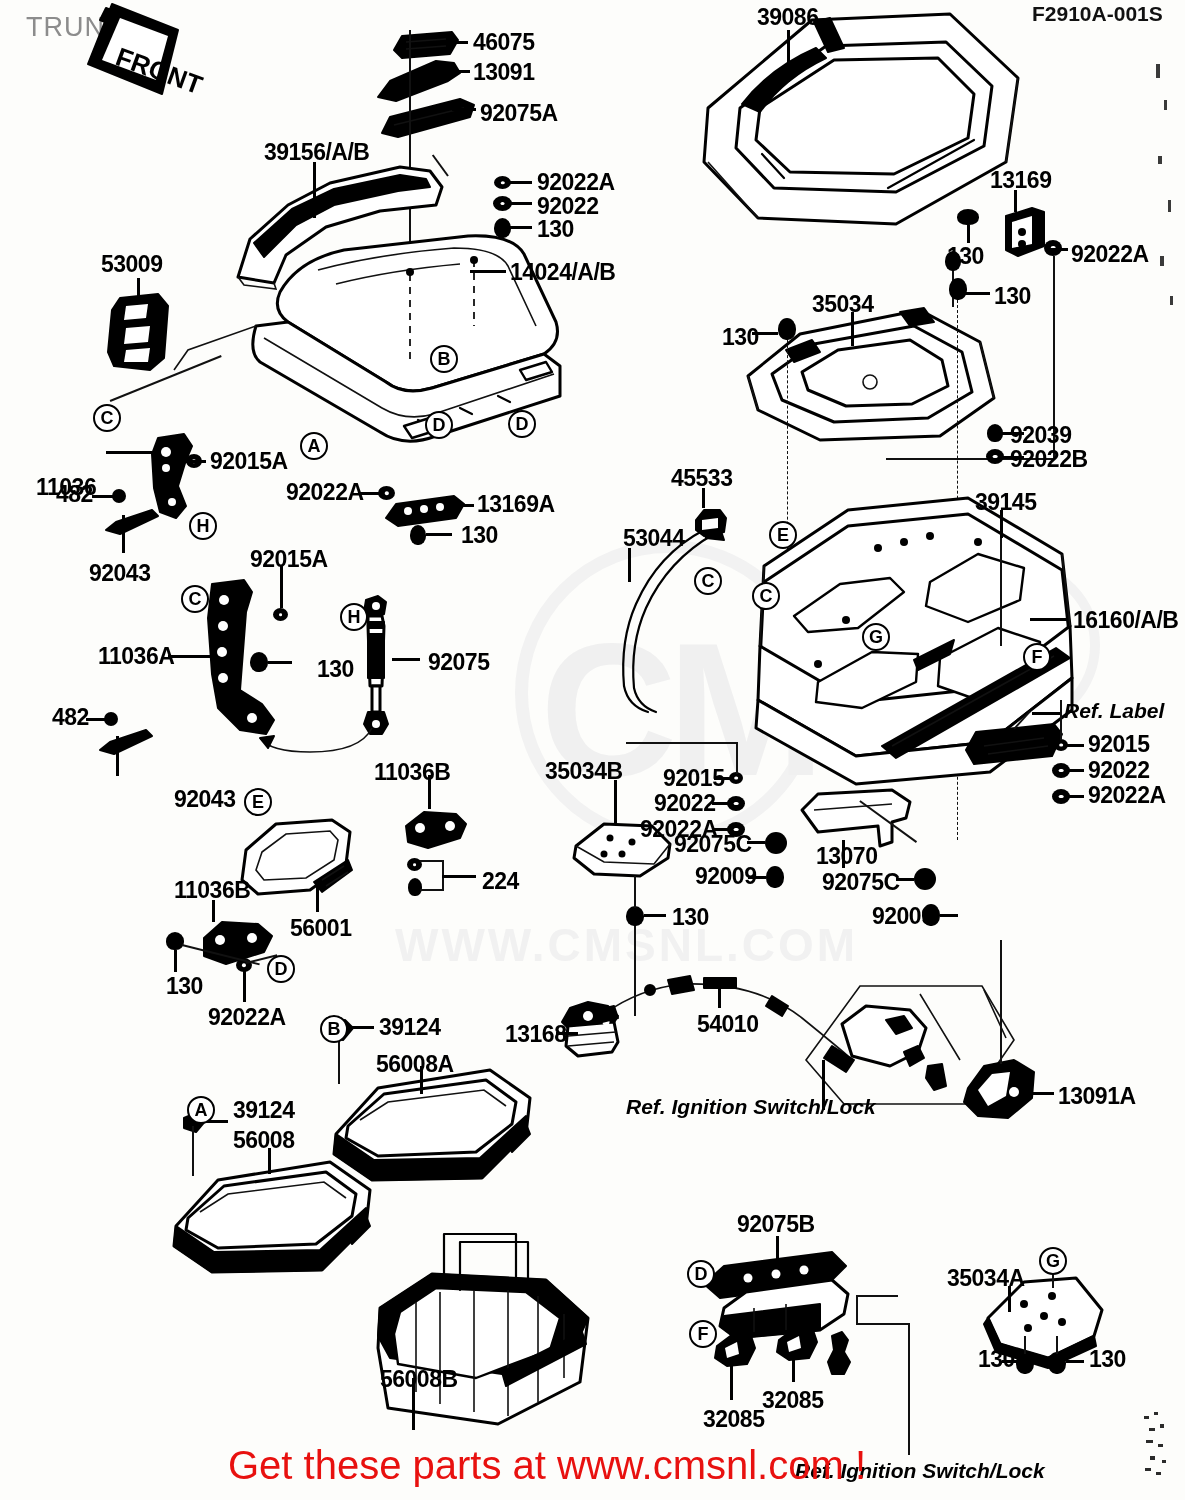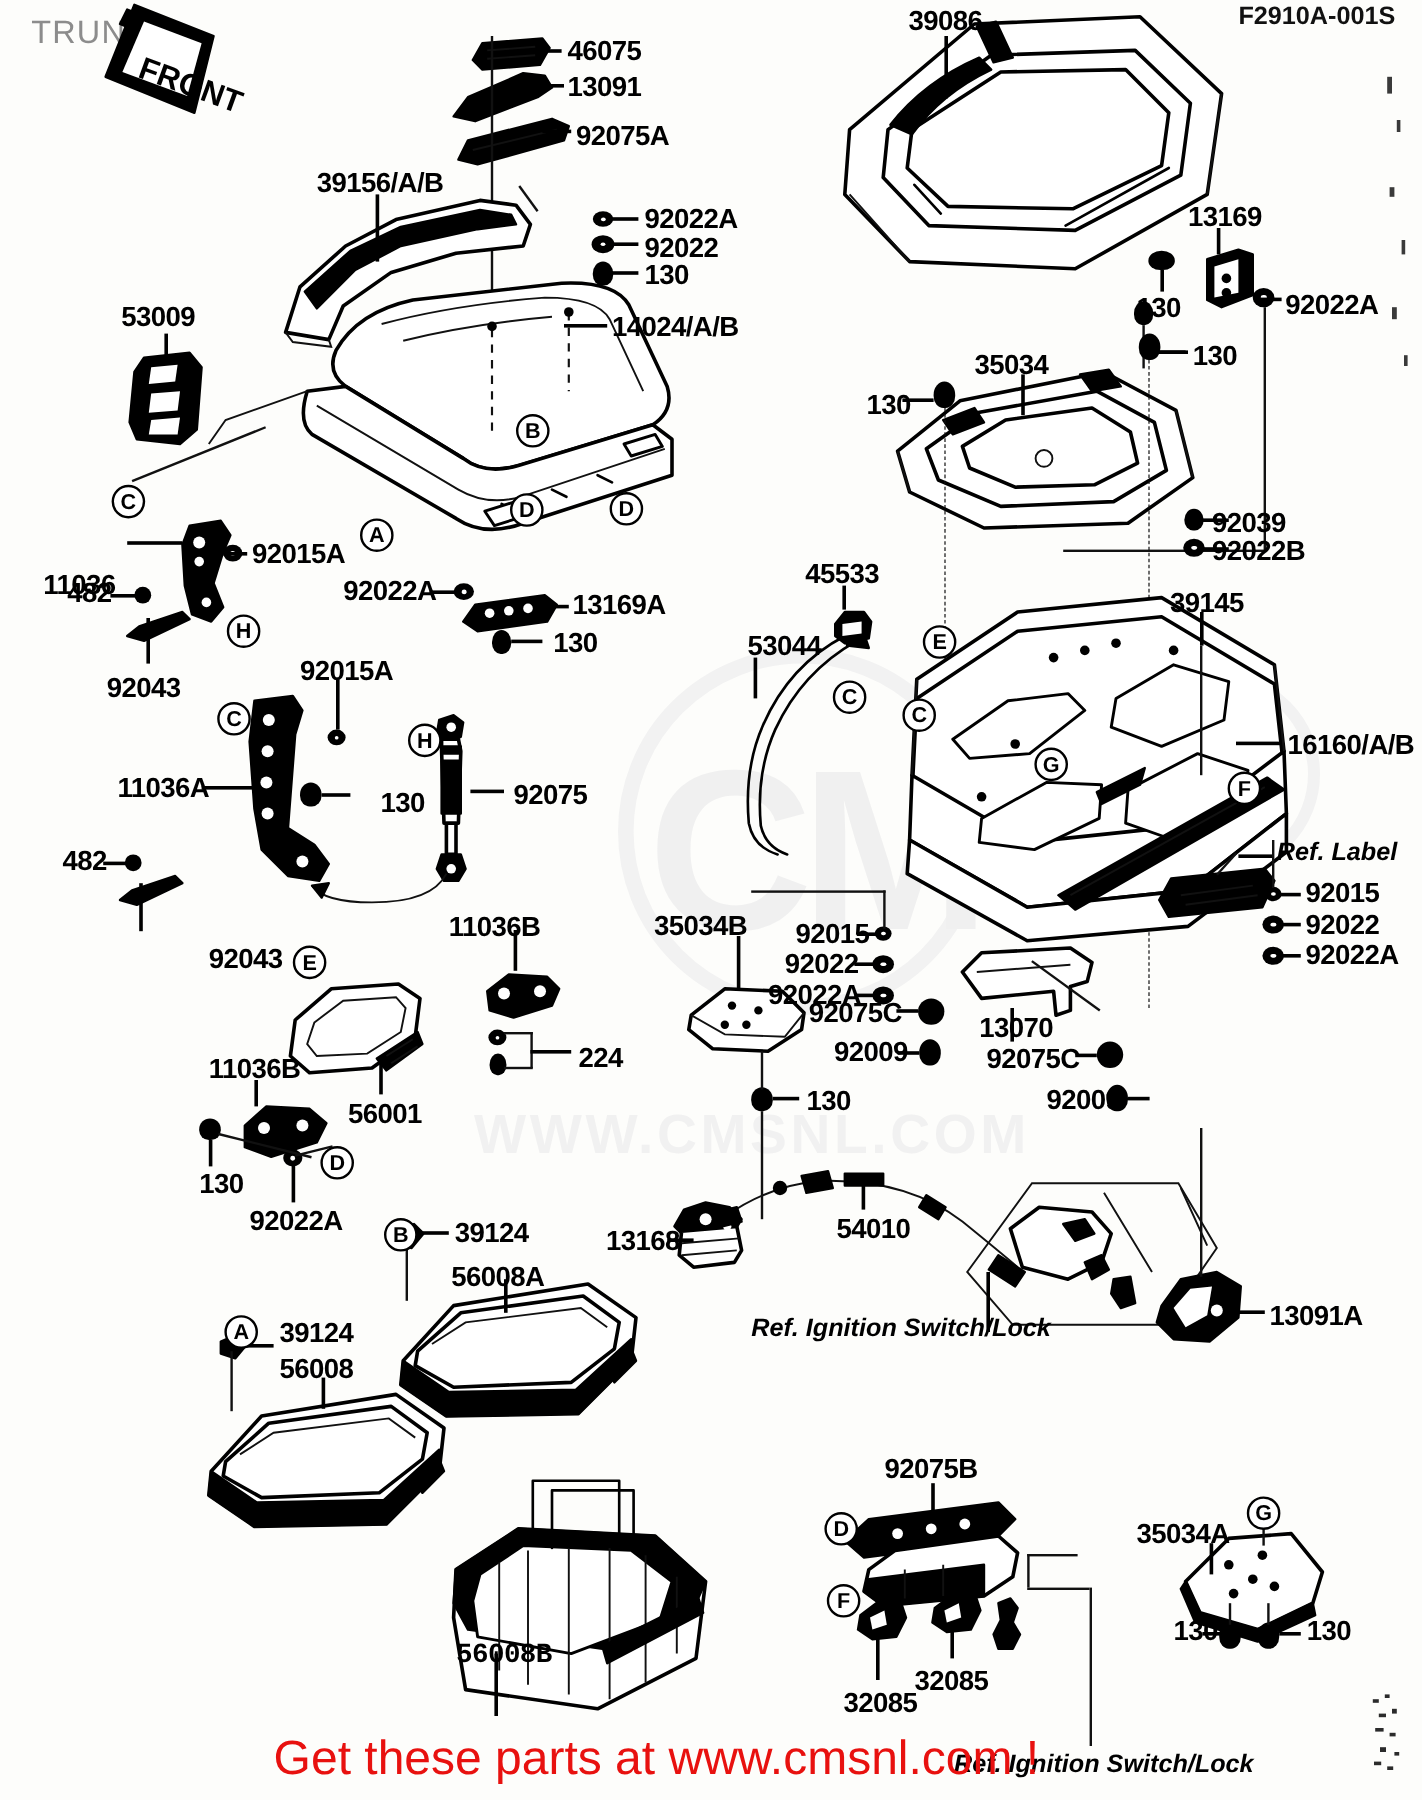--- a/index.html
+++ b/index.html
@@ -696,21 +696,21 @@
       <div class="lbl" style="left: 822px; top: 871px;">92075C</div>
       <div class="lbl" style="left: 872px; top: 905px;">92009</div>
       <div class="lbl" style="left: 672px; top: 906px;">130</div>
       <div class="lbl" style="left: 505px; top: 1023px;">13168</div>
       <div class="lbl" style="left: 697px; top: 1013px;">54010</div>
       <div class="lbl" style="left: 1058px; top: 1085px;">13091A</div>
       <div class="lbl" style="left: 379px; top: 1016px;">39124</div>
       <div class="lbl" style="left: 376px; top: 1053px;">56008A</div>
       <div class="lbl" style="left: 233px; top: 1099px;">39124</div>
       <div class="lbl" style="left: 233px; top: 1129px;">56008</div>
-      <div class="lbl" style="left: 380px; top: 1368px; font-family: Liberation Mono, monospace;">56008B</div>
+      <div class="lbl" style="left: 380px; top: 1368px;">56008B</div>
       <div class="lbl" style="left: 737px; top: 1213px;">92075B</div>
       <div class="lbl" style="left: 762px; top: 1389px;">32085</div>
       <div class="lbl" style="left: 703px; top: 1408px;">32085</div>
       <div class="lbl" style="left: 947px; top: 1267px;">35034A</div>
       <div class="lbl" style="left: 978px; top: 1348px;">130</div>
       <div class="lbl" style="left: 1089px; top: 1348px;">130</div>
     </div>
   <div id="circle-layer">
       <div class="circ" style="left: 93px; top: 404px;">C</div>
       <div class="circ" style="left: 300px; top: 432px;">A</div>

